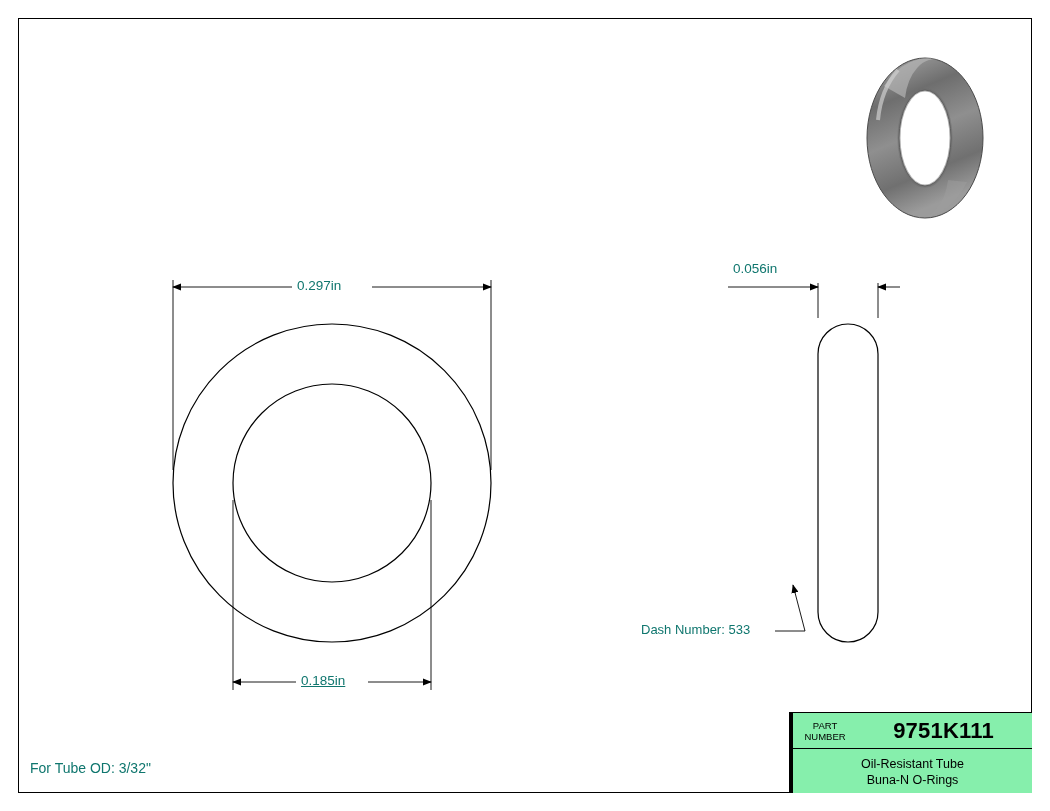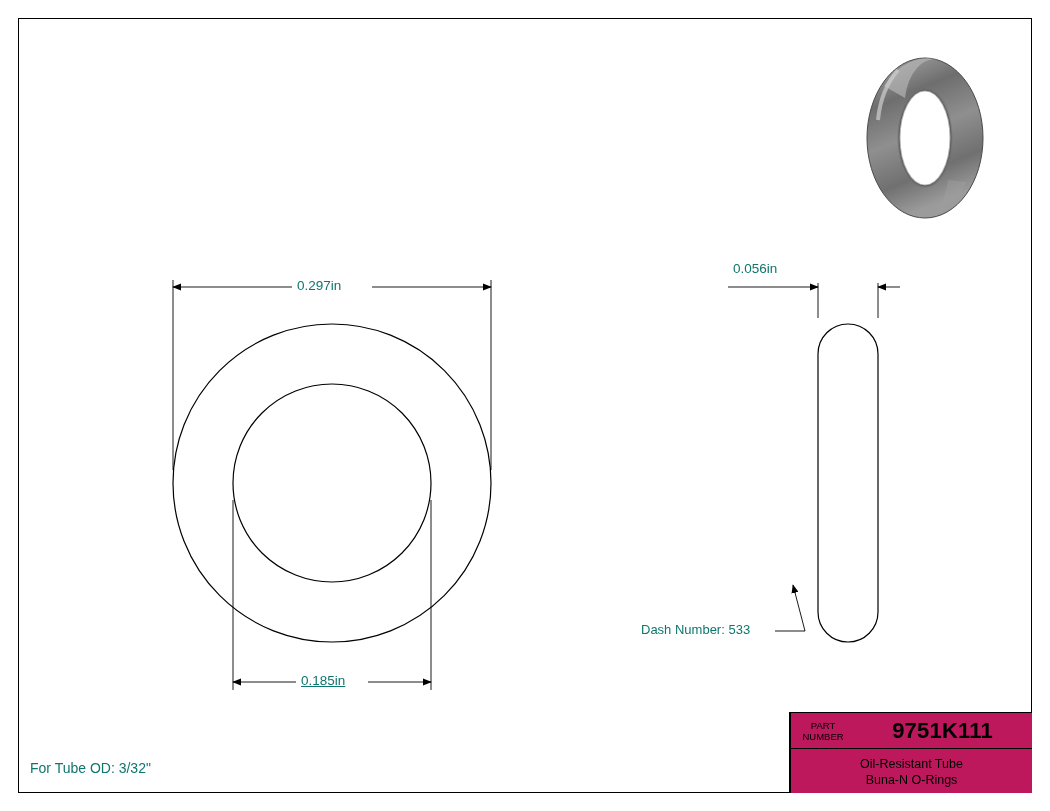--- a/index.html
+++ b/index.html
@@ -52,24 +52,24 @@
     left: 30px;
     top: 760px;
   }
   
   .title-block {
     position: absolute;
     left: 789px;
     top: 712px;
     width: 243px;
     height: 81px;
-    border-left: 2px solid #000000;
+    border-left: 4px solid #000000;
     border-top: 1px solid #000;
     box-sizing: border-box;
-    background: #be185d;
+    background: #86efac;
   }
   .tb-row1 {
     position: relative;
     height: 35px;
     border-bottom: 1px solid #000;
     display: flex;
     align-items: center;
   }
   .tb-partlabel {
     width: 60px;

